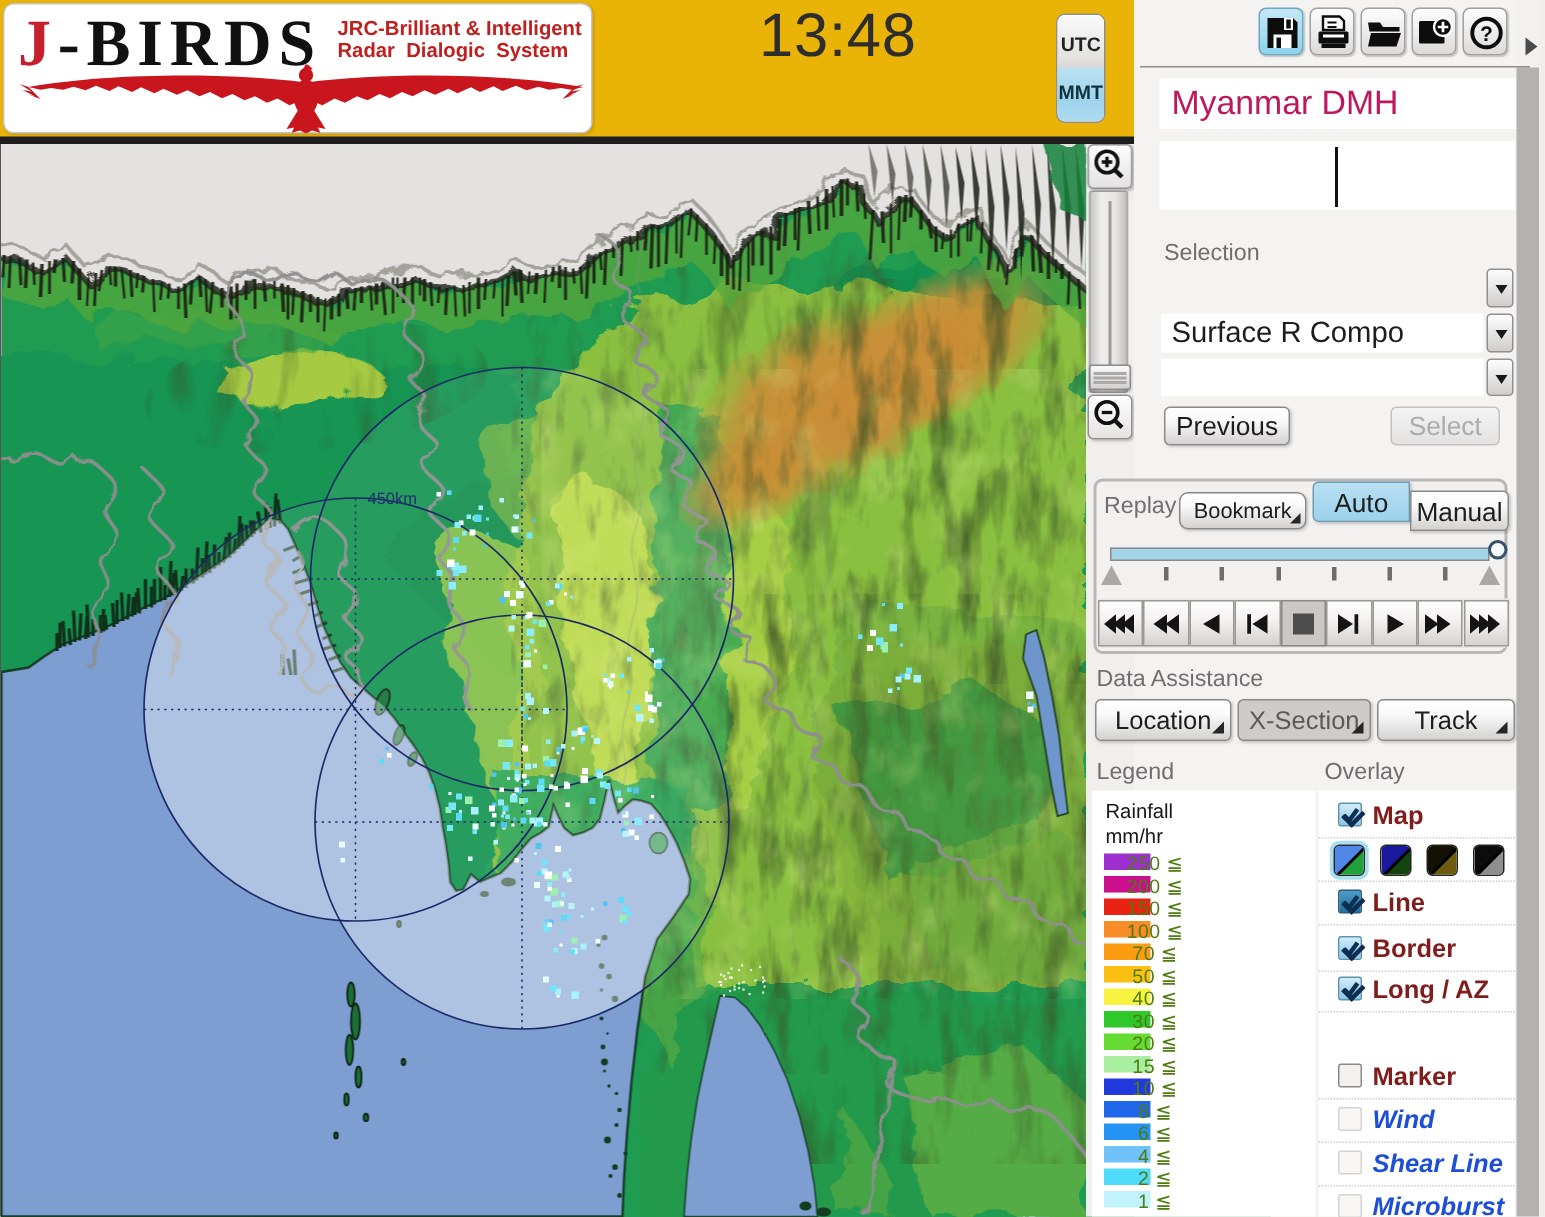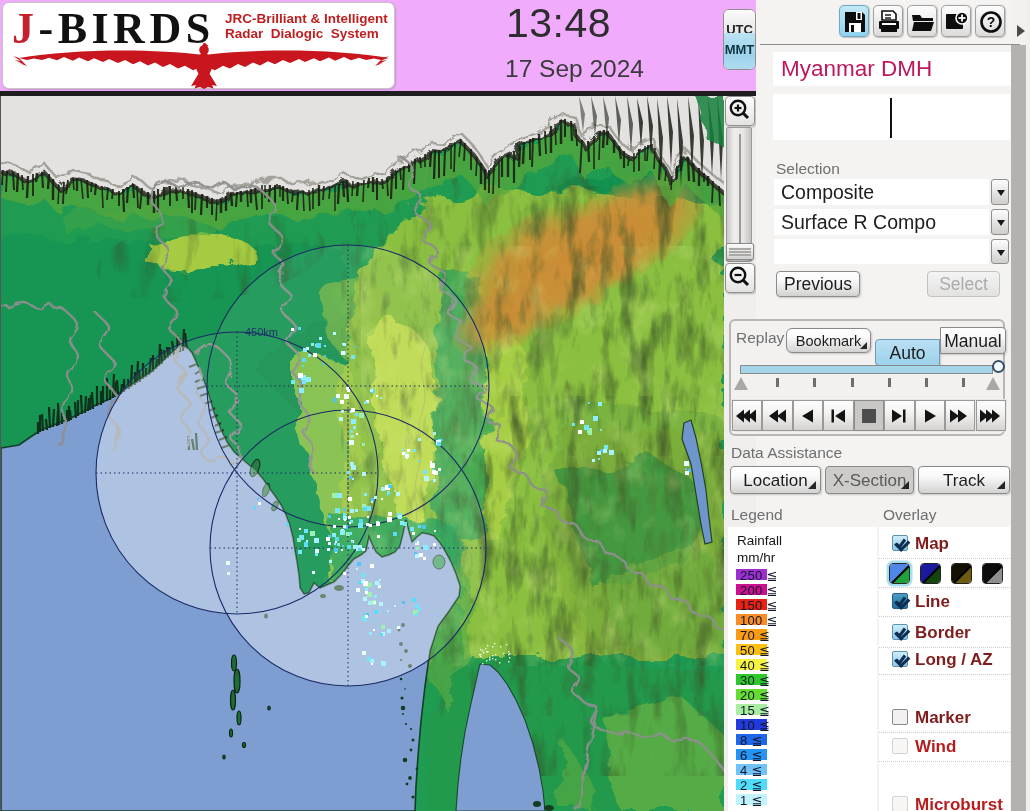--- a/index.html
+++ b/index.html
@@ -1,28 +1,28 @@
 <!DOCTYPE html>
 <html><head>
 <meta charset="utf-8">
 <style>
 * { margin:0; padding:0; box-sizing:border-box; }
 html,body { width:1030px; height:811px; overflow:hidden; }
 body { font-family:"Liberation Sans",sans-serif; background:#f2f1f0; position:relative; }
-#topbar { position:absolute; left:0; top:0; width:756px; height:96px; background:#f0abfc; }
+#topbar { position:absolute; left:0; top:0; width:756px; height:96px; background:#eab308; }
 #logo { position:absolute; left:2px; top:2px; width:393px; height:87px; background:#fff; border:1px solid #c6c5c4; border-radius:7px; box-shadow:1px 1px 2px rgba(0,0,0,0.15); }
 #jbirds { position:absolute; left:9px; top:0px; font-family:"Liberation Serif",serif; font-weight:bold; font-size:44px; letter-spacing:4.5px; color:#111; }
 #jbirds .j { color:#c5202c; }
 #tagline { position:absolute; left:222px; top:8px; color:#c01f1f; font-weight:bold; font-size:13.5px; line-height:15px; letter-spacing:0px; white-space:nowrap; }
 #warnbox { position:absolute; left:419px; top:5px; width:79px; height:80px; background:#fff; border-radius:2px; box-shadow:0 0 2px rgba(0,0,0,0.08); }
 #warnbox span { position:absolute; left:7px; top:30px; color:#8f8f8f; font-size:17px; }
 #warntri { position:absolute; right:3px; bottom:3px; width:0; height:0; border-left:9px solid transparent; border-bottom:9px solid #b9b9b9; }
 #time { position:absolute; left:506px; top:0px; font-size:41px; color:#2d2d2d; letter-spacing:0.5px; }
 #date { position:absolute; left:505px; top:55px; font-size:24.5px; color:#3a3a3a; }
-#utcmmt { position:absolute; left:723px; top:9px; width:33px; height:61px; border:1px solid #8f8f8f; border-radius:6px; overflow:hidden; background:#fff; }
+#utcmmt { position:absolute; left:704px; top:9px; width:33px; height:73px; border:1px solid #8f8f8f; border-radius:6px; overflow:hidden; background:#fff; }
 #utc { position:absolute; left:0; top:0; width:100%; height:38px; background:linear-gradient(#fafafa,#e2e1e0 80%,#d4d3d2); border-bottom:1px solid #9a9a9a; text-align:center; font-size:13px; font-weight:bold; color:#222; line-height:40px; }
 #mmt { position:absolute; left:0; bottom:0; width:100%; height:36px; background:linear-gradient(#bce2f2,#9ed3ec 60%,#aedcf0); text-align:center; font-size:13px; font-weight:bold; color:#10333f; line-height:34px; }
 .tool { position:absolute; top:5px; width:30px; height:32px; border:1px solid #a0a0a0; border-radius:5px; background:linear-gradient(#fdfdfd,#dcdbda); box-shadow:0.5px 0.5px 1px rgba(0,0,0,0.2); }
 .tool.sel { background:linear-gradient(#c3e8f6,#8fd2ee); border-color:#6fa8c0; }
 .tool svg { position:absolute; left:3px; top:4px; }
 #collapse { position:absolute; left:1017px; top:25px; width:0; height:0; border-top:6px solid transparent; border-bottom:6px solid transparent; border-left:8px solid #4a4a4a; }
 #topsep { position:absolute; left:760px; top:44px; width:260px; height:1px; background:#8d8d8d; }
 #barline { position:absolute; left:0; top:91px; width:756px; height:5px; background:#1e1e1e; }
 #mapwrap { position:absolute; left:0; top:96px; width:724px; height:715px; overflow:hidden; border-left:1px solid #555; }
 #zoomcol { position:absolute; left:724px; top:96px; width:32px; height:715px; background:#f0efee; }
@@ -53,30 +53,30 @@
 .sltri { position:absolute; top:56px; width:0; height:0; border-left:7px solid transparent; border-right:7px solid transparent; border-bottom:13px solid #a9a8a7; }
 .sltri:after { content:""; position:absolute; left:-7px; top:0px; width:0; height:0; border-left:7px solid transparent; border-right:7px solid transparent; border-bottom:13px solid transparent; border-bottom-color:rgba(0,0,0,0.0); }
 #playbar { position:absolute; left:0px; top:78px; width:276px; height:33px; background:#e8e7e6; border-radius:0 0 5px 5px; }
 .pbtn { position:absolute; top:1px; height:31px; border:1px solid #9a9998; background:linear-gradient(#fdfdfd,#f4f3f2 40%,#d4d3d2); }
 .pbtn.pressed { background:#c9c8c7; border-color:#8a8988; }
 .pbtn svg { position:absolute; left:50%; top:50%; transform:translate(-50%,-50%); }
 #legendbox { position:absolute; left:-28px; top:527px; width:149px; height:284px; background:#fff; }
 #legendbox .t1 { position:absolute; left:9px; top:6px; font-size:13.5px; color:#161616; }
 #legendbox .t2 { position:absolute; left:9px; top:23px; font-size:13.5px; color:#161616; }
 .sw { position:absolute; left:8px; width:31px; height:11px; }
-.swl { position:absolute; width:60px; text-align:left; font-size:13px; color:#0f172a; letter-spacing:0.3px; }
+.swl { position:absolute; width:60px; text-align:center; font-size:13px; color:#4d7c0f; letter-spacing:0.3px; }
 #overlaybox { position:absolute; left:123px; top:527px; width:131px; height:284px; background:#fff; }
 .ovrow { position:absolute; left:0; width:131px; height:29px; border-bottom:1px dotted #cfcecd; }
 .cb { position:absolute; left:13px; top:5px; width:16px; height:16px; border:1px solid #8a8a8a; border-radius:2px; background:#f2f1f0; }
 .cb.on { background:linear-gradient(#d1ecfa,#8cc8e6); border-color:#5c93ad; }
 .cb.on:after { content:""; position:absolute; left:2px; top:2px; width:10px; height:7px; border-left:3.5px solid #0d2d52; border-bottom:3.5px solid #0d2d52; transform:rotate(-45deg) translate(0,1px); }
 .cb.dark { background:linear-gradient(#4d9cc4,#1f70a0); border-color:#2a5d7d; }
 .cb.dis { border-color:#d4d3d2; background:#f7f6f5; }
 .ovlbl { position:absolute; left:36px; top:4px; font-weight:bold; font-size:17px; color:#7f1d1d; }
-.ovlbl.dis { color:#b91c1c; }
+.ovlbl.dis { color:#1d4ed8;font-style:italic; }
 .csq { position:absolute; top:4px; width:21px; height:21px; border-radius:4px; overflow:hidden; border:1px solid #222; }
 </style>
 </head>
 <body>
 <div id="mapwrap"><svg id="map" width="724" height="715" viewBox="0 0 724 715">
 <defs>
 <clipPath id="seaclip">
           <path d="M0,352 L18,349 L28,342 L40,334 L55,328 L70,322 L82,316 L95,309 L108,303 L120,296 L135,286 L150,276 L160,267 L168,259 L174,254 L180,250 L186,251 L191,257 L196,268 L201,280 L206,293 L210,307 L214,320 L220,334 L226,346 L233,356 L241,363 L248,369 L255,375 L262,383 L268,392 L274,400 L280,409 L285,419 L289,430 L292,442 L294,455 L296,466 L298,480 L299,492 L303,498 L308,497 L313,487 L319,492 L326,489 L333,486 L340,479 L347,470 L353,463 L360,459 L365,455 L368,441 L371,448 L375,456 L381,461 L388,459 L394,456 L399,450 L402,438 L405,424 L408,436 L411,446 L416,441 L421,437 L427,438 L433,440 L439,447 L444,455 L450,466 L455,478 L459,490 L458,500 L448,515 L437,530 L429,555 L424,590 L420,625 L417,660 L415,690 L414,715 L0,715 Z"></path>
           <path d="M479,568 L474,590 L469,612 L464,636 L460,662 L457,688 L455,715 L544,715 L542,695 L538,672 L532,648 L524,624 L515,604 L506,588 L497,576 L489,569 Z"></path>
         </clipPath>
@@ -788,33 +788,32 @@
       </svg>
   </div>
 </div>
 
 <div id="panel">
   <div class="whitebox" id="mdmh">Myanmar DMH</div>
   <div class="whitebox" id="inbox2">
       <div id="cursor"></div>
     </div>
   <div class="lbl" style="left:20px; top:160px;">Selection</div>
-  <div class="selrow" style="top:179px;">Composite</div>
     <div class="droparr" style="top:179px;"></div>
   <div class="selrow" style="top:209px;">Surface R Compo</div>
     <div class="droparr" style="top:209px;"></div>
   <div class="selrow" style="top:239px; height:25px;"></div>
     <div class="droparr" style="top:239px; height:25px;"></div>
   <div class="btn" style="left:20px; top:271px; width:84px; height:26px; font-size:17.5px; line-height:25px;">Previous</div>
   <div class="btn dis" style="left:171px; top:271px; width:73px; height:26px; font-size:17.5px; line-height:25px;">Select</div>
 
   <div id="replaybox">
     <div class="lbl" style="left:5px; top:8px;">Replay</div>
     <div class="btn" style="left:55px; top:7px; width:85px; height:25px; font-size:14.5px; line-height:24px; border-radius:6px;">Bookmark<div class="cornertri" style="border-bottom-width:7px; border-left-width:7px; right:3px; bottom:3px;"></div></div>
-    <div class="btn" style="left:144px; top:18px; width:65px; height:27px; font-size:17.5px; line-height:26px; background:linear-gradient(#badff2,#9bd2ec); border-color:#6e9cb4; border-radius:4px 0 0 4px;">Auto</div>
+    <div class="btn" style="left:144px; top:0; width:65px; height:27px; font-size:17.5px; line-height:26px; background:linear-gradient(#badff2,#9bd2ec); border-color:#6e9cb4; border-radius:4px 0 0 4px;">Auto</div>
     <div class="btn" style="left:209px; top:6px; width:66px; height:27px; font-size:17.5px; line-height:26px; border-radius:0 4px 4px 0;">Manual</div>
     <div id="track"></div>
     <div id="thumbcirc"></div>
     <div class="tick" style="left:45px;"></div>
     <div class="tick" style="left:82px;"></div>
     <div class="tick" style="left:120px;"></div>
     <div class="tick" style="left:157px;"></div>
     <div class="tick" style="left:194px;"></div>
     <div class="tick" style="left:231px;"></div>
     <div class="sltri" style="left:3px;"></div>
@@ -977,20 +976,24 @@
         <div class="ovlbl ">Long / AZ</div>
       </div>
 <div class="ovrow" style="top:177px;">
         <div class="cb "></div>
         <div class="ovlbl ">Marker</div>
       </div>
 <div class="ovrow" style="top:206px;">
         <div class="cb dis"></div>
         <div class="ovlbl dis">Wind</div>
       </div>
+<div class="ovrow" style="top:235px;">
+        <div class="cb dis"></div>
+        <div class="ovlbl dis">Shear Line</div>
+      </div>
 <div class="ovrow" style="top:264px;">
         <div class="cb dis"></div>
         <div class="ovlbl dis">Microburst</div>
       </div>
     </div>
 </div>
 
 <div id="scrollbar"></div>
 <div id="rightedge"></div>
 
@@ -1003,21 +1006,20 @@
         <path d="M193,12 C248,5 326,6 378,15 L370,16.9 L363,15.6 L355,16.9 L348,14.8 L340,17.2 L333,14.1 L324,17.7 L318,14.5 L309,18.3 L303,15.2 L294,19.1 L288,16.1 L279,20.1 L272,17.1 L264,21.2 L257,18.3 L249,22.5 L242,19.6 L234,23.9 L227,21.1 L219,25.5 L212,22.7 L204,27.2 L197,24.5 L193,27 Z" fill="#c8151e"></path>
         <ellipse cx="193" cy="22" rx="8" ry="12" fill="#c8151e"></ellipse>
         <circle cx="193" cy="7" r="4.8" fill="#c8151e"></circle>
         <polygon points="193,-1 197.5,3 190.5,5" fill="#c8151e"></polygon>
         <path d="M188,30 L180,43 L185,42 L183.5,45.5 L189,44 L193,46 L197,44 L202.5,45.5 L201,42 L206,43 L198,30 Z" fill="#c8151e"></path>
         <path d="M8,15 L2,13 L10,18 L4,17 L12,21 L8,20 L16,23 Z" fill="#c8151e"></path>
         <path d="M372,15 L378,13 L370,18 L376,17 L368,21 L372,20 L364,23 Z" fill="#c8151e"></path>
       </svg>
   </div>
   <div id="time">13:48</div>
-  <div id="date">17 Sep 2024</div>
   <div id="utcmmt">
       <div id="utc">UTC</div>
       <div id="mmt">MMT</div>
     </div>
   <div class="tool sel" style="left:839px;">
       <svg width="24" height="24" viewBox="0 0 24 24">
         <path d="M2,2 h17 l3,3 v17 h-20 Z" fill="#0d0d0d"></path>
         <rect x="6" y="13" width="12" height="9" fill="#fff"></rect>
         <rect x="8" y="15" width="3" height="7" fill="#0d0d0d"></rect>
         <rect x="13" y="2" width="6" height="8" fill="#fff"></rect>

